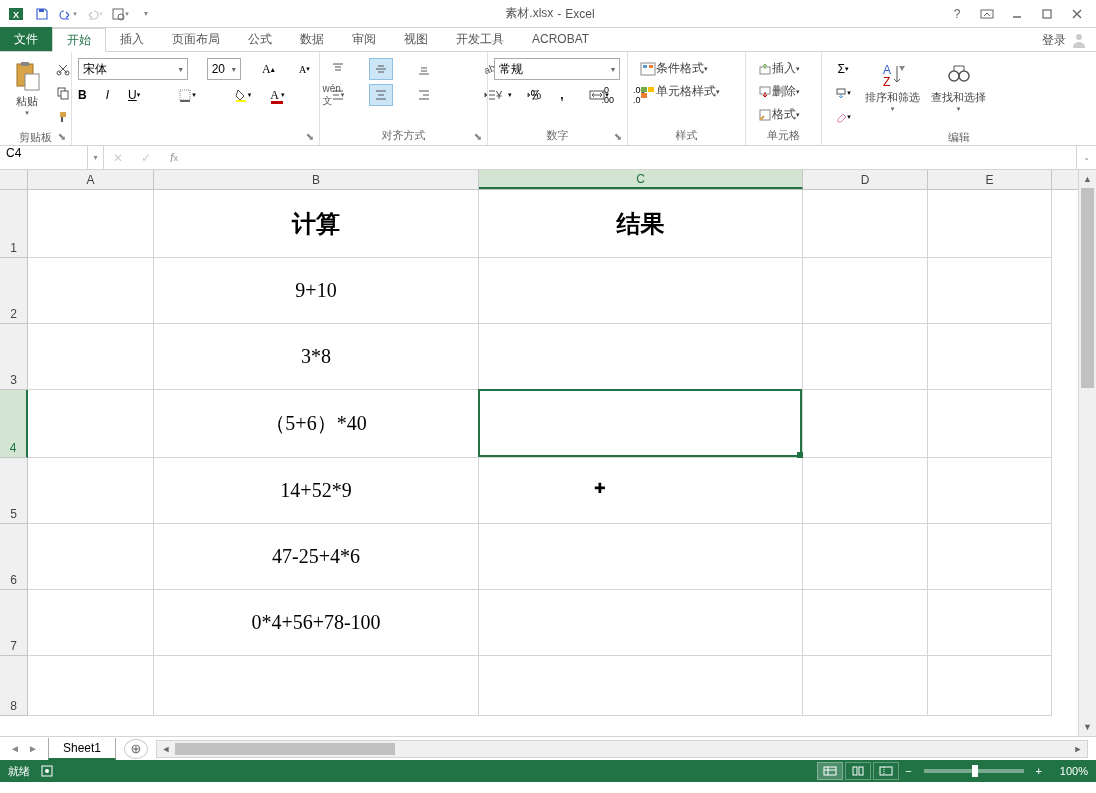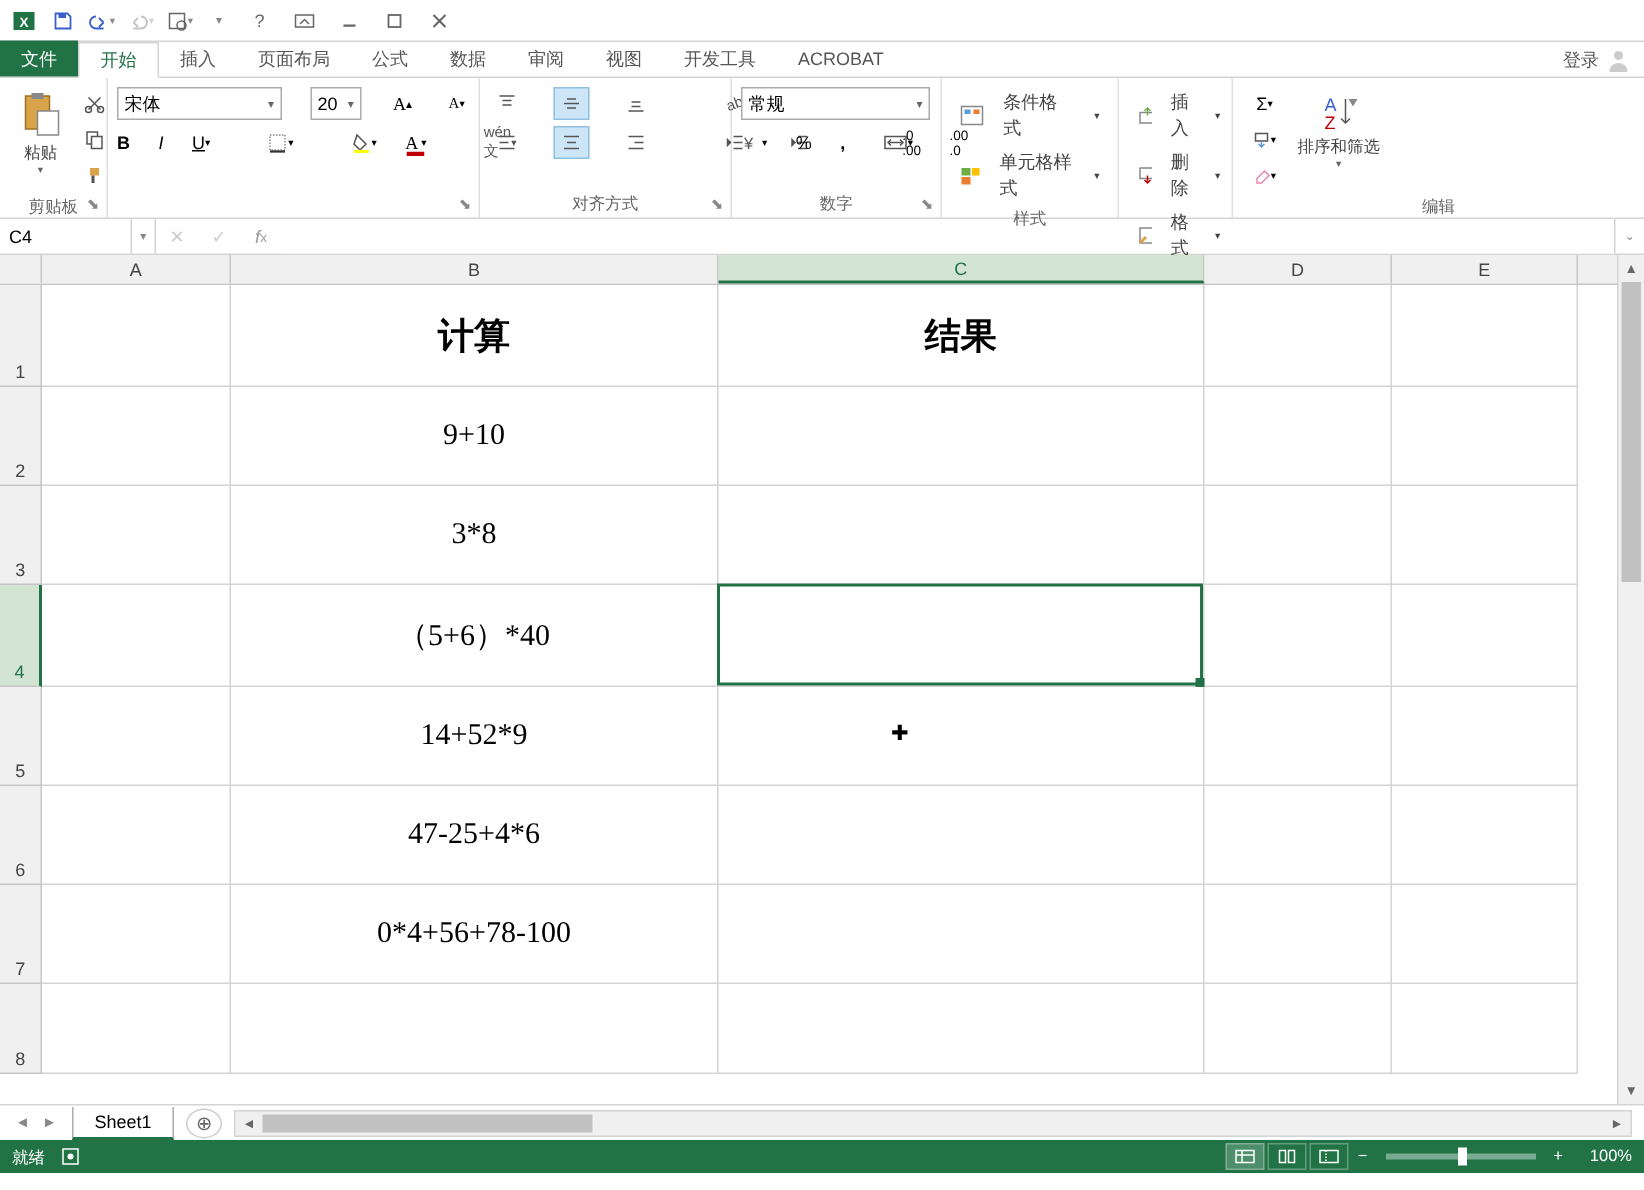--- a/index.html
+++ b/index.html
@@ -21,23 +21,23 @@
 .group-label { text-align: center; color: #666; font-size: 11px; padding: 2px 0; display: flex; align-items: center; justify-content: center; gap: 6px; }
 .dialog-launcher { position: absolute; right: 2px; bottom: 2px; width: 14px; height: 14px; display: flex; align-items: center; justify-content: center; cursor: pointer; color: #888; font-size: 10px; }
 .big-btn { display: flex; flex-direction: column; align-items: center; justify-content: center; padding: 2px 4px; cursor: pointer; min-width: 42px; }
 .big-btn-label { font-size: 11px; color: #444; margin-top: 2px; }
 .small-btn { width: 24px; height: 22px; display: flex; align-items: center; justify-content: center; cursor: pointer; font-size: 12px; }
 .col { display: flex; flex-direction: column; gap: 2px; }
 .row { display: flex; align-items: center; gap: 19px; }
 .combo { border: 1px solid #ababab; background: #fff; height: 22px; display: flex; align-items: center; padding: 0 4px; cursor: pointer; font-size: 12px; }
 .combo-arrow { margin-left: auto; font-size: 8px; color: #666; padding-left: 4px; }
 .toggled { background: #cde6f7; border: 1px solid #92c0e0; }
-.med-btn { padding: 2px 6px; display: flex; align-items: center; gap: 13px; cursor: pointer; font-size: 12px; color: #444; }
+.med-btn { padding: 2px 6px; display: flex; align-items: center; gap: 0; cursor: pointer; font-size: 12px; color: #444; }
 .namebox-bar { height: 24px; display: flex; align-items: center; border-bottom: 1px solid #d4d4d4; background: #fff; }
-.namebox { width: 88px; border-right: 1px solid #d4d4d4; height: 100%; display: flex; align-items: center; padding: 0 6px; font-size: 12px; }
+.namebox { width: 88px; border-right: 1px solid #d4d4d4; height: 100%; display: flex; padding: 0 6px; font-size: 12px; }
 .namebox-arrow { width: 16px; text-align: center; color: #888; cursor: pointer; border-right: 1px solid #d4d4d4; height: 100%; display: flex; align-items: center; justify-content: center; font-size: 8px; }
 .fx-btns { display: flex; align-items: center; gap: 0; height: 100%; }
 .fx-btn { width: 28px; height: 100%; display: flex; align-items: center; justify-content: center; cursor: pointer; color: #999; }
 .fx-btn.dimmed { color: #ccc; }
 .formula-input { flex: 1; height: 100%; border: none; outline: none; padding: 0 6px; font-size: 12px; }
 .formula-expand { width: 20px; display: flex; align-items: center; justify-content: center; border-left: 1px solid #d4d4d4; height: 100%; cursor: pointer; font-size: 8px; color: #888; }
 .grid-area { height: 566px; display: flex; background: #fff; position: relative; }
 .grid-main { flex: 1; position: relative; overflow: hidden; }
 .col-headers { height: 20px; display: flex; background: #f0f0f0; border-bottom: 1px solid #c6c6c6; }
 .corner { width: 28px; border-right: 1px solid #c6c6c6; background: #f0f0f0; }
@@ -104,20 +104,25 @@
       </div>
     <div class="qat-item">
         <svg width="14" height="14">
           <rect x="2" y="2" width="10" height="10" fill="none" stroke="#666"></rect>
           <circle cx="10" cy="10" r="3" fill="none" stroke="#666"></circle>
         </svg>
         <span style="font-size:7px;color:#888;">▾</span>
       </div>
     <div class="qat-item" style="font-size:8px;color:#888;">▾</div>
   </div>
+  <div class="title-center">
+    <span>素材.xlsx</span>
+    <span>-</span>
+    <span>Excel</span>
+  </div>
   <div class="title-right">
     <div class="win-btn">?</div>
     <div class="win-btn">
         <svg width="14" height="10">
           <rect x="1" y="1" width="12" height="8" fill="none" stroke="#666"></rect>
           <path d="M4 7l3-3 3 3" fill="none" stroke="#666"></path>
         </svg>
       </div>
     <div class="win-btn">
         <svg width="12" height="12">
@@ -437,20 +442,29 @@
           </div>
       </div>
       <div class="big-btn">
         <svg width="28" height="28">
             <text x="4" y="14" font-size="12" fill="#3a5fcd">A</text>
             <text x="4" y="26" font-size="12" fill="#c00000">Z</text>
             <path d="M18 6v16M15 19l3 3 3-3" stroke="#555" fill="none"></path>
             <path d="M20 6l6 0-3 5z" fill="#888"></path>
           </svg>
         <span class="big-btn-label">排序和筛选</span>
+          <span style="font-size:7px;color:#666">▾</span>
+      </div>
+      <div class="big-btn">
+        <svg width="28" height="28">
+            <circle cx="9" cy="16" r="5" fill="none" stroke="#555" stroke-width="1.5"></circle>
+            <circle cx="19" cy="16" r="5" fill="none" stroke="#555" stroke-width="1.5"></circle>
+            <path d="M9 11V6h10v5" stroke="#555" fill="none"></path>
+          </svg>
+        <span class="big-btn-label">查找和选择</span>
           <span style="font-size:7px;color:#666">▾</span>
       </div>
     </div>
     <div class="group-label">编辑</div>
   </div>
 </div>
 
 <div class="namebox-bar">
   <div class="namebox">
       <span>C4</span>

